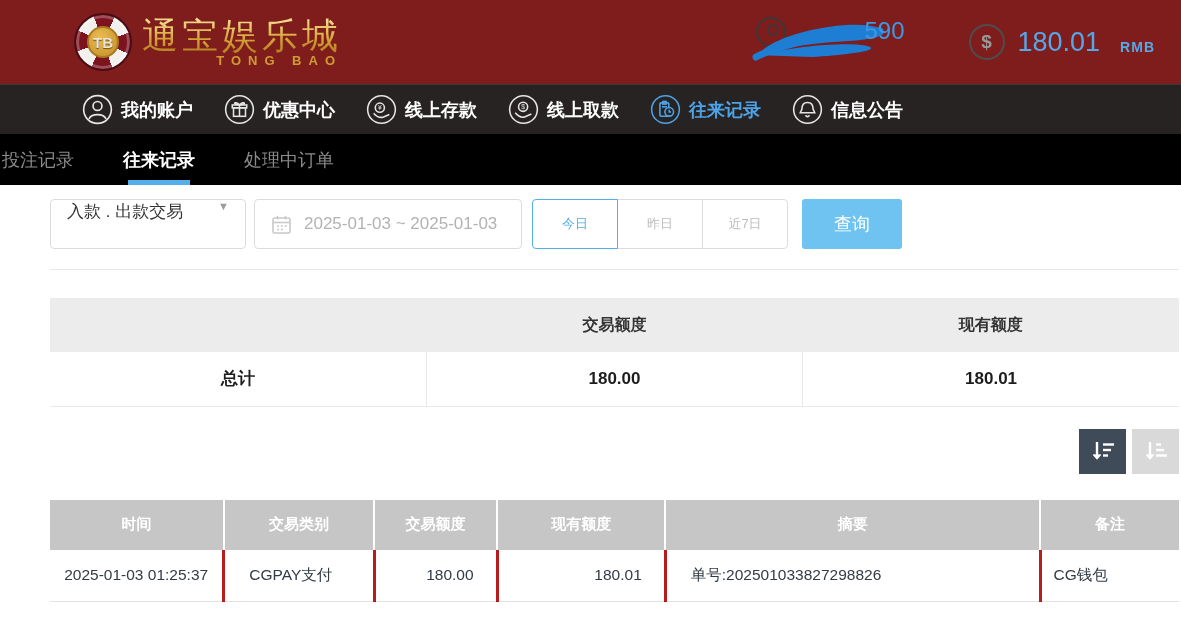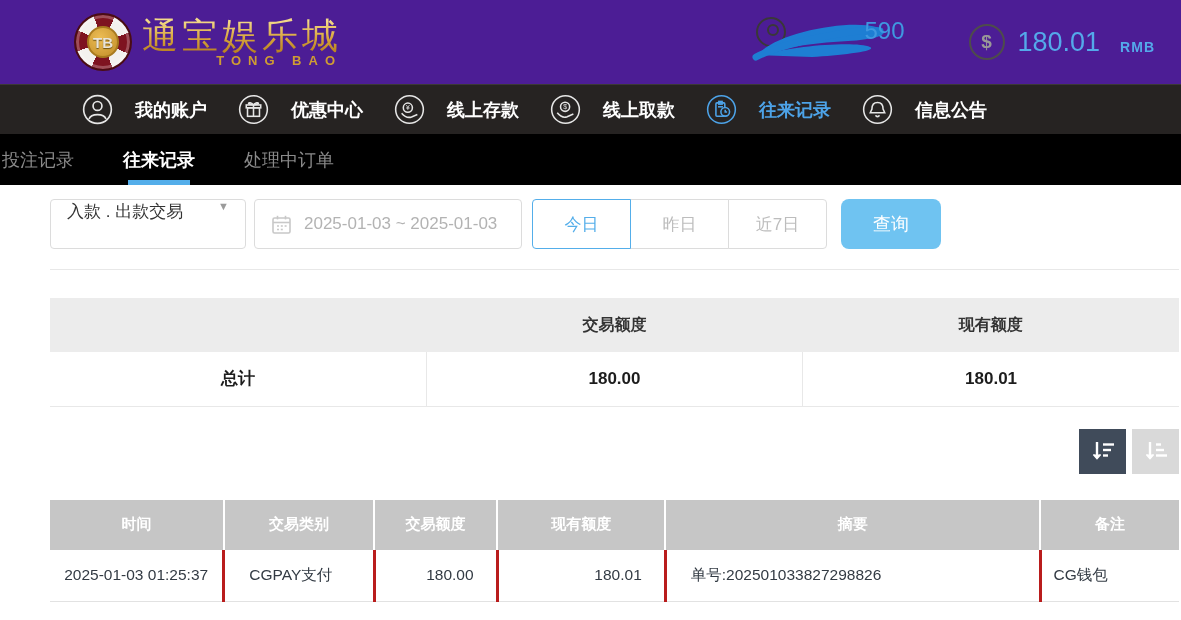--- a/index.html
+++ b/index.html
@@ -1,20 +1,20 @@
 <!DOCTYPE html>
 <html><head>
 <meta charset="utf-8">
 <style>
   * { margin:0; padding:0; box-sizing:border-box; }
   html,body { width:1181px; height:620px; overflow:hidden; background:#fff;
     font-family:"Liberation Sans","DejaVu Sans",sans-serif; }
 
   
-  .top-header { height:84px; background:#4c1d95; display:flex; align-items:center;
+  .top-header { height:84px; background:#7f1d1d; display:flex; align-items:center;
     padding:0 26px 0 74px; }
   .logo { display:flex; align-items:center; gap:10px; }
   .chip { width:58px; height:58px; border-radius:50%; position:relative; flex:none;
     background: conic-gradient(#7e1320 0 25deg,#f3f1ee 25deg 70deg,#7e1320 70deg 115deg,#f3f1ee 115deg 160deg,#7e1320 160deg 205deg,#f3f1ee 205deg 250deg,#7e1320 250deg 295deg,#f3f1ee 295deg 340deg,#7e1320 340deg 360deg);
     border:2px solid #4a0c14; box-shadow:inset 0 0 0 3px rgba(255,255,255,.25); }
   .chip-center { position:absolute; inset:11px; border-radius:50%;
     background:radial-gradient(circle at 40% 35%, #edbd55, #c08c27); border:2px solid #a87a1e;
     display:flex; align-items:center; justify-content:center;
     color:#e9e4da; font-weight:bold; font-size:15px; text-shadow:0 1px 1px #6b5210; }
   .logo-text { display:flex; flex-direction:column; align-items:flex-end; }
@@ -36,21 +36,21 @@
   .dollar-circle { width:36px; height:36px; border-radius:50%; border:2px solid #4e4c4c;
     color:#9a9898; display:flex; align-items:center; justify-content:center;
     font-size:19px; font-weight:bold; }
   .balance-amount { color:#54a9ea; font-size:27px; }
   .balance-cur { color:#54a9ea; font-size:14px; font-weight:bold; margin-left:7px;
     align-self:center; padding-top:9px; letter-spacing:1px; }
 
   
   .main-nav { height:50px; background:#262322; border-top:1px solid #3b3836;
     display:flex; align-items:center; padding-left:82px; gap:31px; }
-  .nav-item { display:flex; align-items:center; gap:22px; color:#ffffff; cursor:pointer;text-align:center; }
+  .nav-item { display:flex; align-items:center; gap:8px; color:#ffffff; cursor:pointer;text-align:center; }
   .nav-item .nav-icon { width:31px; height:31px; color:#e6e6e6; flex:none; }
   .nav-item .nav-label { font-size:18px; font-weight:bold; }
   .nav-item.active { color:#4da3e8; }
   .nav-item.active .nav-icon { color:#4da3e8; }
 
   
   .sub-tabs { height:51px; background:#000000; display:flex; justify-content:flex-start;
     align-items:stretch; gap:45px; }
   .sub-tab { display:flex; align-items:center; color:#8a8a8a; font-size:18px;
     position:relative; cursor:pointer; padding:0 2px; }
@@ -62,27 +62,27 @@
   .content { padding:14px 2px 0 50px; }
   .filter-row { display:flex; align-items:center; height:50px; }
   .select-box { width:196px; height:50px; border:1px solid #dcdcdc; border-radius:4px;
     display:flex; justify-content:space-between; padding:0 16px;
     font-size:17px; color:#333; cursor:pointer; }
   .select-caret { color:#9b9b9b; font-size:11px; }
   .date-box { width:268px; height:50px; border:1px solid #dcdcdc; border-radius:4px;
     display:flex; align-items:center; gap:12px; padding:0 16px; margin-left:8px;
     font-size:17px; color:#b3b3b3; cursor:pointer; }
   .btn-group { display:flex; margin-left:10px; }
-  .quick-btn { width:99px; height:50px; border:1px solid #dcdcdc; background:#fff;
-    color:#bdbdbd; font-size:17px; display:flex; align-items:center; justify-content:center;
+  .quick-btn { width:86px; height:50px; border:1px solid #dcdcdc; background:#fff;
+    color:#bdbdbd; font-size:13px; display:flex; align-items:center; justify-content:center;
     cursor:pointer; margin-left:-1px; }
   .quick-btn:first-child { border-radius:4px 0 0 4px; margin-left:0; }
   .quick-btn:last-child { border-radius:0 4px 4px 0; }
   .quick-btn.active { border:1px solid #54aeea; color:#54aeea; position:relative; z-index:1; }
-  .search-btn { width:100px; height:50px; margin-left:14px; border:none; border-radius:8px;
+  .search-btn { width:100px; height:50px; margin-left:14px; border:none; border-radius:3px;
     background:#6fc3f1; color:#fff; font-size:18px; display:flex; align-items:center;
     justify-content:center; cursor:pointer; }
 
   .rule { border:none; border-top:1px solid #e8e8e8; margin-top:20px; }
 
   
   .summary-table { width:100%; margin-top:28px; border-collapse:collapse; table-layout:fixed; }
   .summary-table thead td { height:54px; background:#ececec; text-align:center;
     font-size:16px; color:#333; font-weight:600; }
   .summary-table tbody td { height:54px; text-align:center; font-size:17px; color:#1d1d1d;

